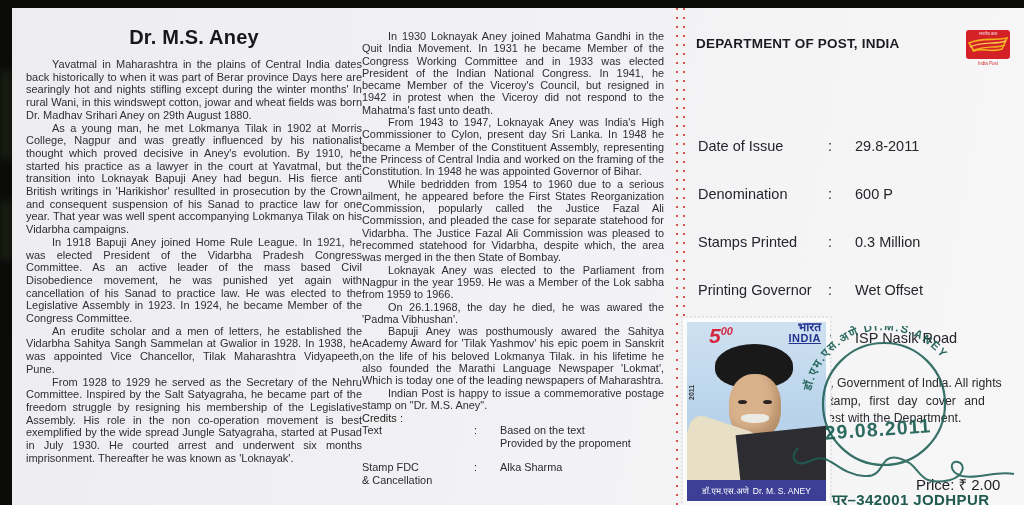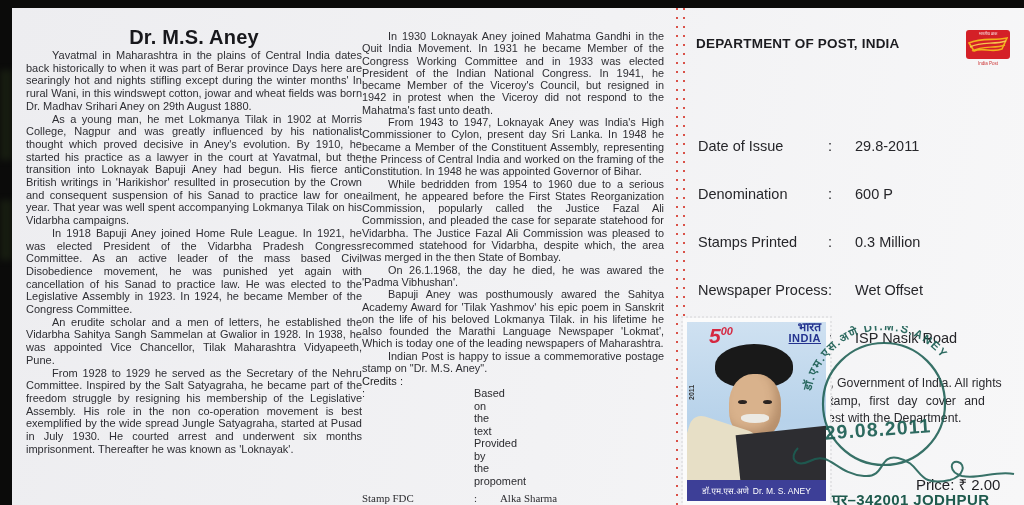--- a/index.html
+++ b/index.html
@@ -10,21 +10,21 @@
     font-family:"Liberation Sans", sans-serif;
     color:#2b2b2f;
   }
   .film-texture { position:absolute; background:#1c2414; filter:blur(3px); opacity:.7; }
   .page {
     position:absolute; left:12px; top:8px; width:1012px; height:497px;
     background:linear-gradient(100deg,#ededf0 0%, #f2f2f4 55%, #f7f7f8 100%);
   }
   
   .col-left { position:absolute; left:14px; top:18px; width:336px; }
-  .page-title { text-align:center; font-size:20px; font-weight:bold; color:#18181c; letter-spacing:.2px; }
+  .page-title { text-align:center; font-size:20px; font-weight:bold; color:#18181c; letter-spacing:.2px; margin-bottom:9px; }
   .body-par { font-size:11px; line-height:12.7px; text-align:justify; text-indent:26px; color:#2e2e33; }
   .col-mid { position:absolute; left:350px; top:22px; width:302px; }
   .col-mid .body-par { font-size:10.9px; line-height:12.3px; }
   .credits-heading { font-size:11px; font-weight:normal; margin-top:1px; color:#222; }
   .credits-row { display:grid; grid-template-columns:112px 26px auto; font-size:10.9px; line-height:12.5px; }
   .credits-row .cl, .credits-row .cv { white-space:pre-line; }
   
   .divider {
     position:absolute; top:0; width:2px; height:497px;
     background-image:repeating-linear-gradient(180deg,#d95148 0 2px, transparent 2px 9px);
@@ -84,30 +84,32 @@
     <div class="body-par">As a young man, he met Lokmanya Tilak in 1902 at Morris College, Nagpur and was greatly influenced by his nationalist thought which proved decisive in Aney's evolution. By 1910, he started his practice as a lawyer in the court at Yavatmal, but the transition into Loknayak Bapuji Aney had begun. His fierce anti British writings in 'Harikishor' resullted in prosecution by the Crown and consequent suspension of his Sanad to practice law for one year. That year was well spent accompanying Lokmanya Tilak on his Vidarbha campaigns.</div>
     <div class="body-par">In 1918 Bapuji Aney joined Home Rule League. In 1921, he was elected President of the Vidarbha Pradesh Congress Committee. As an active leader of the mass based Civil Disobedience movement, he was punished yet again with cancellation of his Sanad to practice law. He was elected to the Legislative Assembly in 1923. In 1924, he became Member of the Congress Committee.</div>
     <div class="body-par">An erudite scholar and a men of letters, he established the Vidarbha Sahitya Sangh Sammelan at Gwalior in 1928. In 1938, he was appointed Vice Chancellor, Tilak Maharashtra Vidyapeeth, Pune.</div>
     <div class="body-par">From 1928 to 1929 he served as the Secretary of the Nehru Committee. Inspired by the Salt Satyagraha, he became part of the freedom struggle by resigning his membership of the Legislative Assembly. His role in the non co-operation movement is best exemplified by the wide spread Jungle Satyagraha, started at Pusad in July 1930. He courted arrest and underwent six months imprisonment. Thereafter he was known as 'Loknayak'.</div>
   </div>
 
   <div class="col-mid">
     <div class="body-par">In 1930 Loknayak Aney joined Mahatma Gandhi in the Quit India Movement. In 1931 he became Member of the Congress Working Committee and in 1933 was elected President of the Indian National Congress. In 1941, he became Member of the Viceroy's Council, but resigned in 1942 in protest when the Viceroy did not respond to the Mahatma's fast unto death.</div>
     <div class="body-par">From 1943 to 1947, Loknayak Aney was India's High Commissioner to Cylon, present day Sri Lanka. In 1948 he became a Member of the Constituent Assembly, representing the Princess of Central India and worked on the framing of the Constitution. In 1948 he was appointed Governor of Bihar.</div>
     <div class="body-par">While bedridden from 1954 to 1960 due to a serious ailment, he appeared before the First States Reorganization Commission, popularly called the Justice Fazal Ali Commission, and pleaded the case for separate statehood for Vidarbha. The Justice Fazal Ali Commission was pleased to recommed statehood for Vidarbha, despite which, the area was merged in the then State of Bombay.</div>
+    <div class="body-par">Loknayak Aney was elected to the Parliament from Nagpur in the year 1959. He was a Member of the Lok sabha from 1959 to 1966.</div>
     <div class="body-par">On 26.1.1968, the day he died, he was awared the 'Padma Vibhushan'.</div>
     <div class="body-par">Bapuji Aney was posthumously awared the Sahitya Academy Award for 'Tilak Yashmov' his epic poem in Sanskrit on the life of his beloved Lokmanya Tilak. in his lifetime he also founded the Marathi Language Newspaper 'Lokmat', Which is today one of the leading newspapers of Maharashtra.</div>
     <div class="body-par">Indian Post is happy to issue a commemorative postage stamp on "Dr. M.S. Aney".</div>
     <div class="credits-heading">Credits :</div>
     <div class="credits-row">
+      <span class="cl">Text</span>
       <span>:</span>
       <span class="cv">Based on the text
 Provided by the propoment</span>
     </div>
-    <div class="credits-row" style="margin-top:5px;font-family:Liberation Serif, serif;">
+    <div class="credits-row" style="margin-top:12px;">
       <span class="cl">Stamp FDC
 &amp; Cancellation</span>
       <span>:</span>
       <span class="cv">Alka Sharma</span>
     </div>
   </div>
 
   <div class="divider" style="left:664px;"></div>
   <div class="divider" style="left:671px;"></div>
 
@@ -135,21 +137,21 @@
     <span class="lbl">Denomination</span>
     <span class="cln">:</span>
     <span class="val">600 P</span>
   </div>
   <div class="tech-row" style="top:226px;">
     <span class="lbl">Stamps Printed</span>
     <span class="cln">:</span>
     <span class="val">0.3 Million</span>
   </div>
   <div class="tech-row" style="top:274px;">
-    <span class="lbl">Newspaper Process</span>
+    <span class="lbl">Printing Governor</span>
     <span class="cln">:</span>
     <span class="val">Wet  Offset</span>
   </div>
   <div class="tech-row" style="top:322px;">
     <span class="lbl"></span>
     <span class="cln">:</span>
     <span class="val">ISP Nasik Road</span>
   </div>
 
   <div class="copyright">

